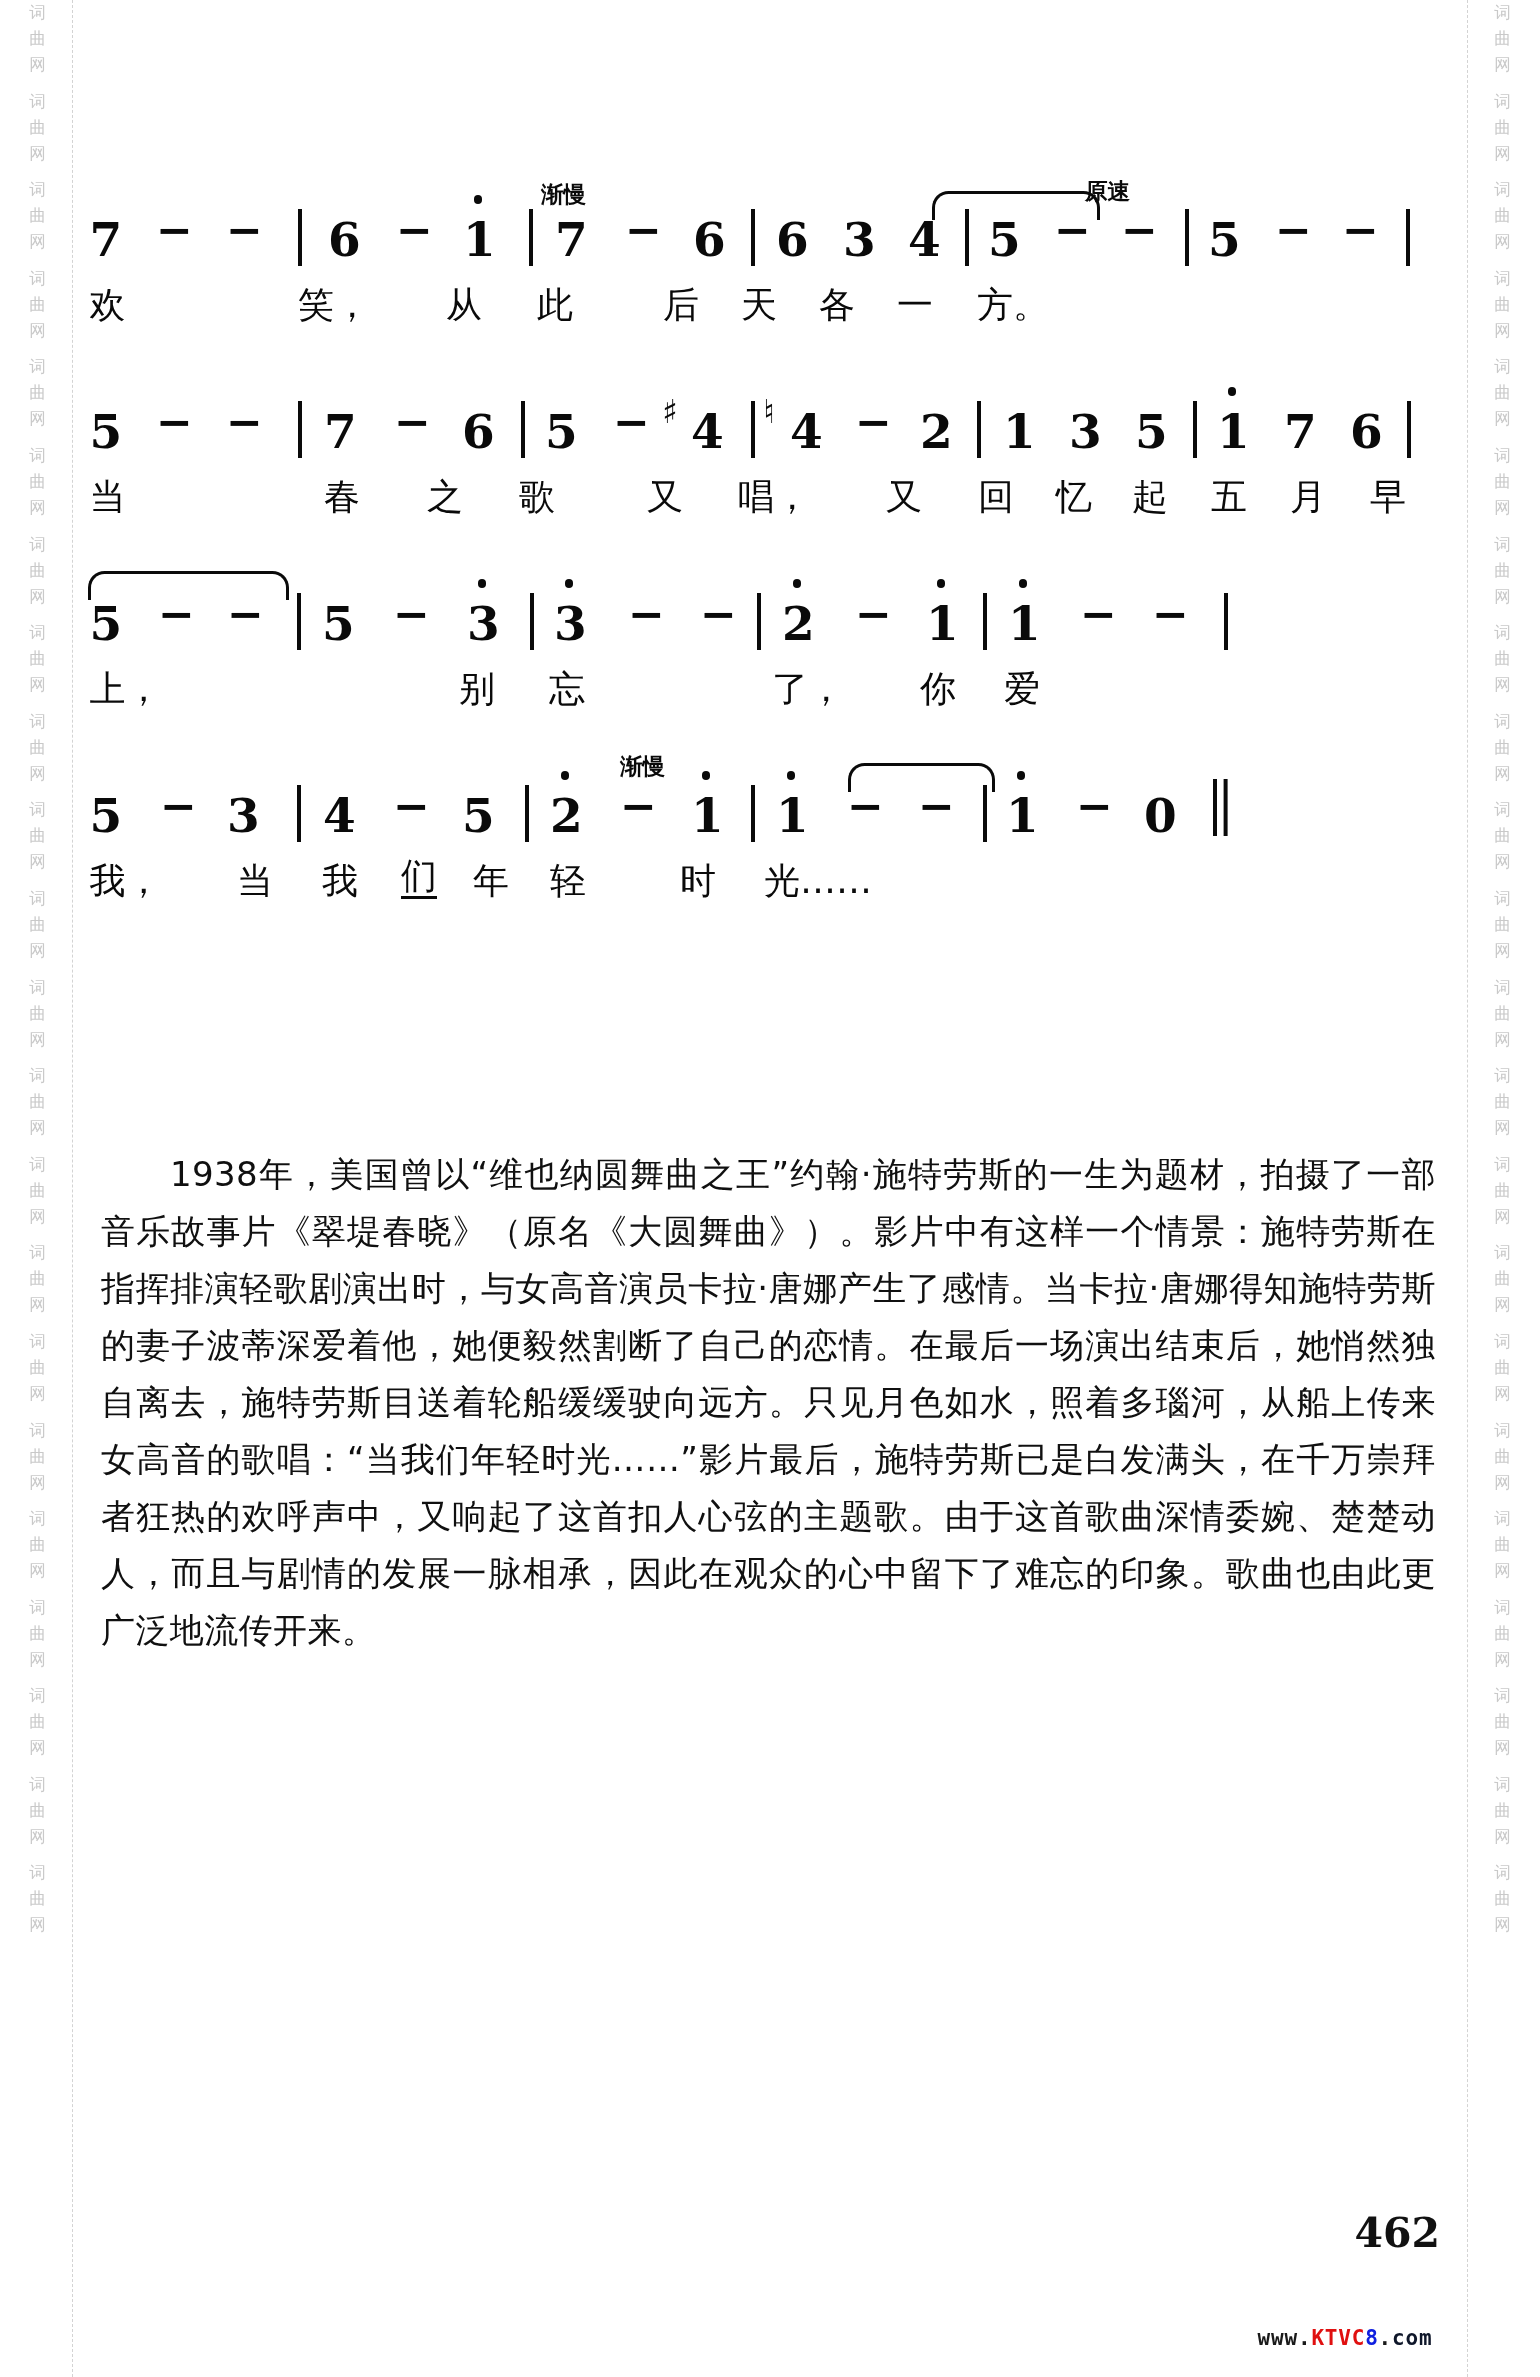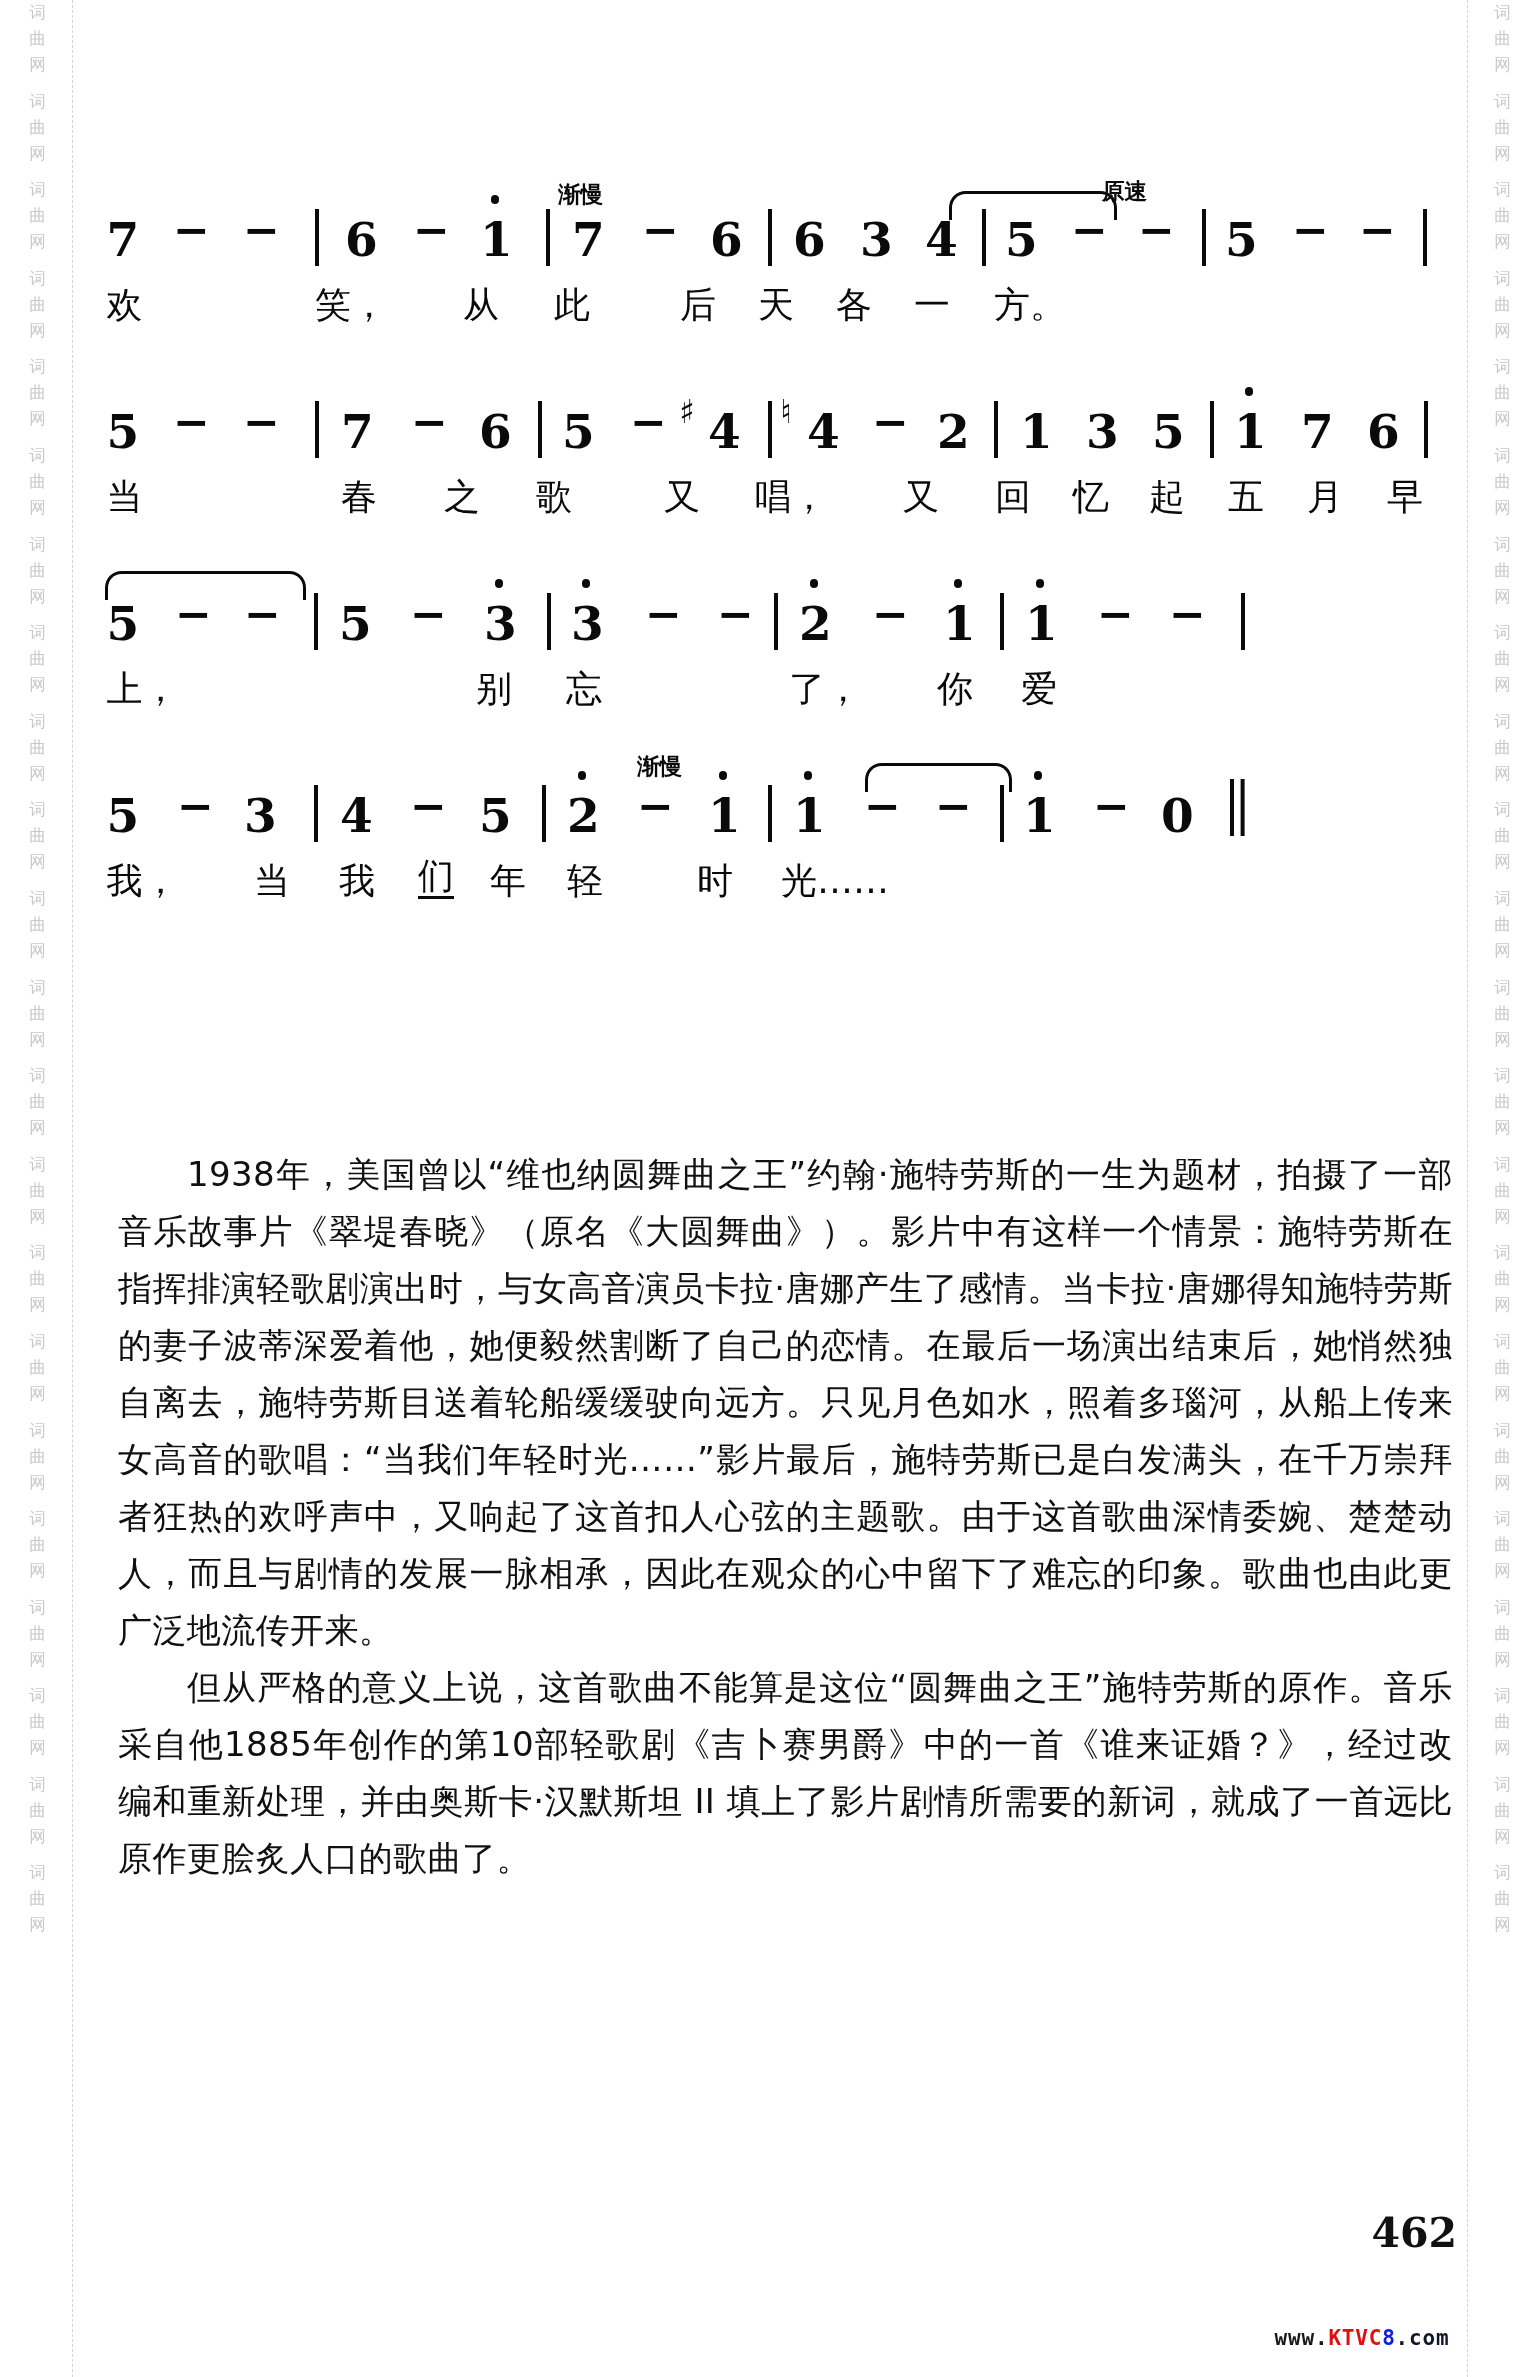--- a/index.html
+++ b/index.html
@@ -36,21 +36,21 @@
   .side-strip.right { right: 3px; border-left: 1.5px dashed #d3d3d3; }
   .side-strip .wm-unit {
     display: block;
     margin-bottom: 10.6px;
   }
   .side-strip .wm-unit span { display: block; }
 
   
   #content {
     position: absolute;
-    left: 100px;
+    left: 83px;
     top: 0;
     width: 1372px;
     height: 1699px;
   }
 
   
   .score {
     position: absolute;
     left: 0;
     top: 173px;
@@ -599,21 +599,20 @@
             <span class="lyr" style="left:390px;">年</span>
             <span class="lyr" style="left:467px;">轻</span>
             <span class="lyr" style="left:597px;">时</span>
             <span class="lyr" style="left:681px;">光……</span>
           </div>
         </div>
       </div>
 
     <div class="prose">
       <p>1938年，美国曾以“维也纳圆舞曲之王”约翰·施特劳斯的一生为题材，拍摄了一部音乐故事片《翠堤春晓》（原名《大圆舞曲》）。影片中有这样一个情景：施特劳斯在指挥排演轻歌剧演出时，与女高音演员卡拉·唐娜产生了感情。当卡拉·唐娜得知施特劳斯的妻子波蒂深爱着他，她便毅然割断了自己的恋情。在最后一场演出结束后，她悄然独自离去，施特劳斯目送着轮船缓缓驶向远方。只见月色如水，照着多瑙河，从船上传来女高音的歌唱：“当我们年轻时光……”影片最后，施特劳斯已是白发满头，在千万崇拜者狂热的欢呼声中，又响起了这首扣人心弦的主题歌。由于这首歌曲深情委婉、楚楚动人，而且与剧情的发展一脉相承，因此在观众的心中留下了难忘的印象。歌曲也由此更广泛地流传开来。</p>
-      <p>但从严格的意义上说，这首歌曲不能算是这位“圆舞曲之王”施特劳斯的原作。音乐采自他1885年创作的第10部轻歌剧《吉卜赛男爵》中的一首《谁来证婚？》，经过改编和重新处理，并由奥斯卡·汉默斯坦 II 填上了影片剧情所需要的新词，就成了一首远比原作更脍炙人口的歌曲了。</p>
     </div>
 
 
     <div class="page-number">462</div>
 
     <div class="ktv-watermark">
       <span class="w1">www.</span><span class="w2">KTVC</span><span class="w3">8</span><span class="w4">.</span><span class="w5">com</span>
     </div>
 
   </div>

